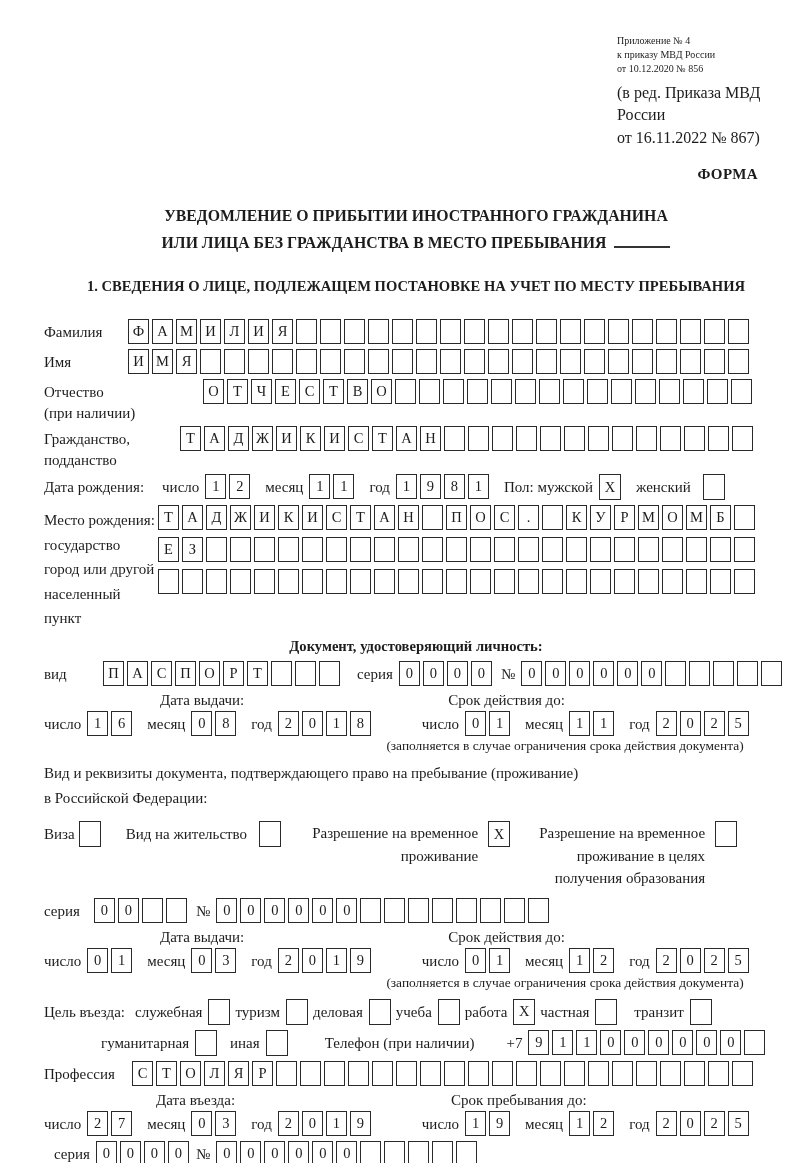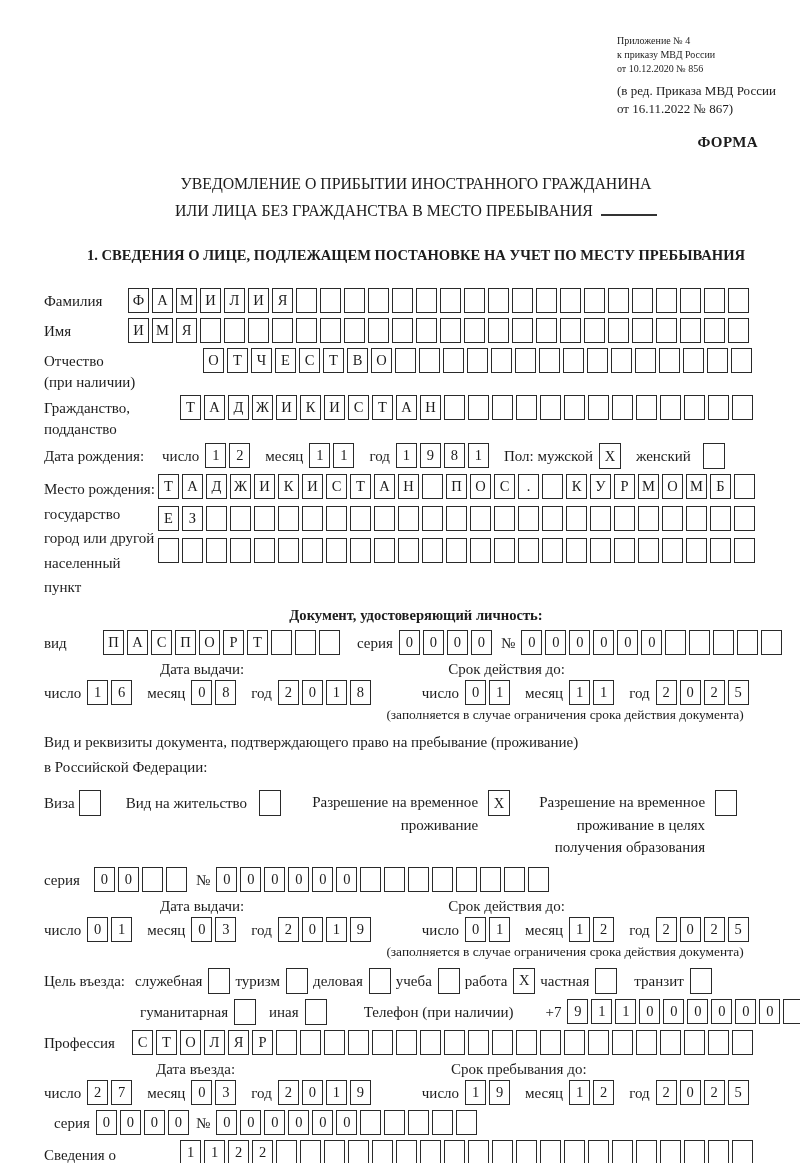--- a/index.html
+++ b/index.html
@@ -1,22 +1,22 @@
 <!DOCTYPE html>
 <html><head>
 <meta charset="utf-8">
 <style>
   html,body{margin:0;padding:0;background:#ffffff;width:800px;height:1163px;overflow:hidden;}
   body{font-family:"Liberation Serif","DejaVu Serif",serif;color:#1c1c1c;font-size:15px;}
   .page{padding:34px 12px 0 44px;width:744px;}
   
   .appendix{margin-left:573px;font-size:10px;line-height:1.42;}
-  .appendix-note{margin-left:573px;font-size:13px;line-height:1.42;margin-top:5px;}
+  .appendix-note{margin-left:573px;font-size:16px;line-height:1.42;margin-top:5px;}
   .forma{text-align:right;padding-right:30px;font-weight:bold;font-size:15px;letter-spacing:.4px;margin-top:16px;}
-  .title{text-align:center;font-weight:normal;font-size:15.8px;line-height:1.7;margin-top:20px;}
+  .title{text-align:center;font-weight:bold;font-size:15.8px;line-height:1.7;margin-top:20px;}
   .u-line{display:inline-block;width:56px;border-bottom:2.2px solid #333;height:10px;margin-left:8px;}
   .sec1{text-align:center;font-weight:bold;font-size:14.6px;margin:22px 0 24px 0;}
   
   .frow{display:flex;align-items:flex-start;margin-bottom:5px;}
   .flabel{flex:none;padding-top:3px;line-height:21px;}
   .boxes{display:inline-flex;flex:none;}
   .cell{display:inline-flex;flex:none;align-items:center;justify-content:center;
         width:19px;height:23px;border:1.6px solid #2a2a2a;margin-right:3px;
         font-size:14.5px;background:#fff;}
   .cb{width:20px;height:24px;}
@@ -493,21 +493,21 @@
     <span class="cell cb"></span>
     <span class="dlabel" style="margin-left:2px">работа</span>
     <span class="cell cb">X</span>
     <span class="dlabel" style="margin-left:2px">частная</span>
     <span class="cell cb"></span>
     <span class="dlabel" style="margin-left:14px">транзит</span>
     <span class="cell cb"></span>
   </div>
 
   <div class="frow">
-    <span class="dlabel first" style="margin-left:96px">гуманитарная</span>
+    <span class="dlabel first" style="margin-left:57px">гуманитарная</span>
     <span class="cell cb"></span>
     <span class="dlabel" style="margin-left:10px">иная</span>
     <span class="cell cb"></span>
     <span class="dlabel" style="margin-left:34px">Телефон (при наличии)</span>
     <span class="dlabel" style="margin-left:26px">+7</span>
     <span class="boxes">
         <span class="cell">9</span>
         <span class="cell">1</span>
         <span class="cell">1</span>
         <span class="cell">0</span>

